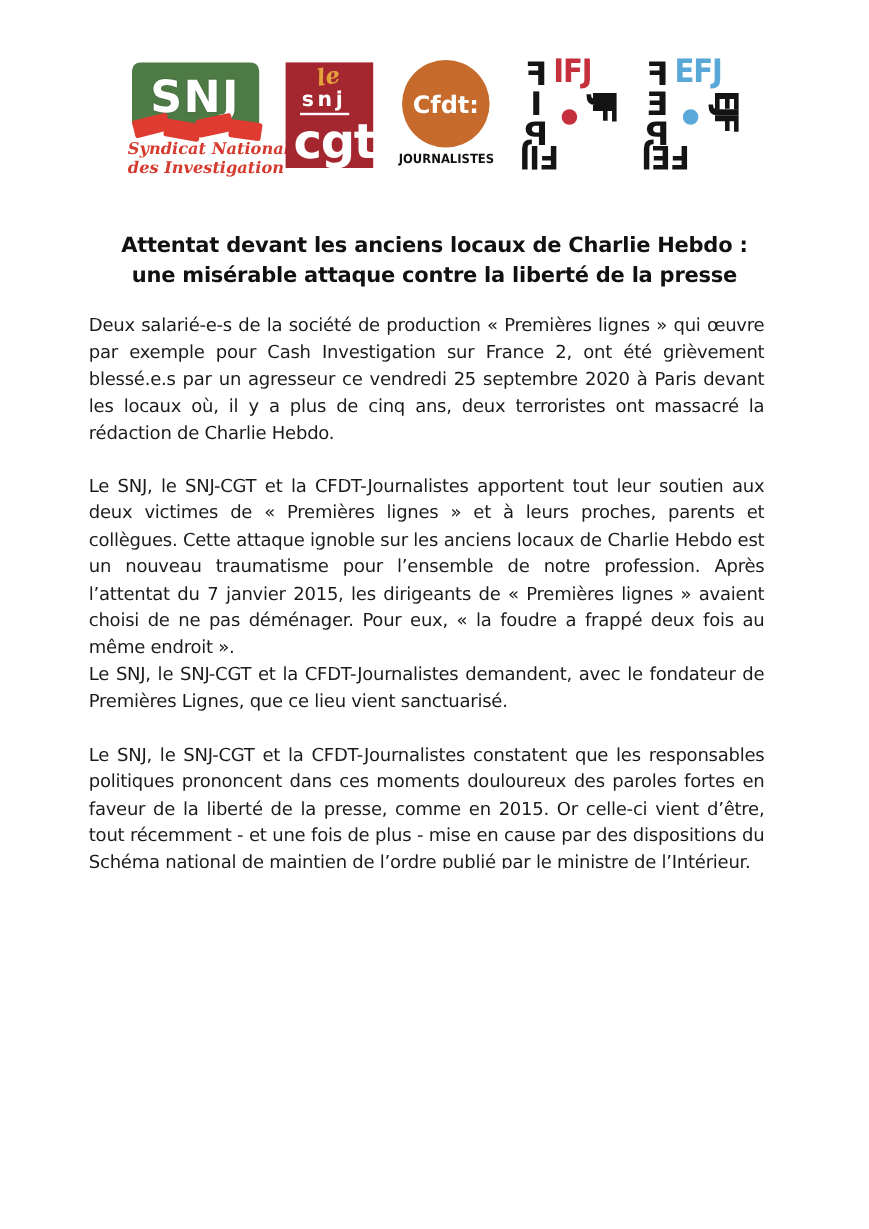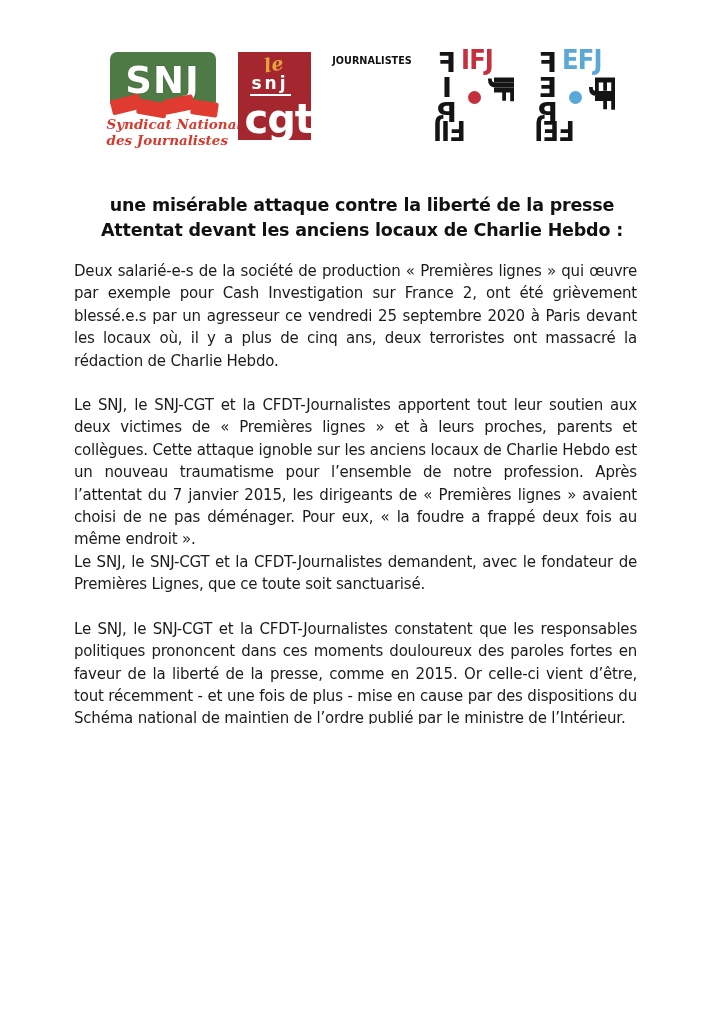--- a/index.html
+++ b/index.html
@@ -137,31 +137,34 @@
     <div class="logo-snj">
       <div class="snj-box">
         <span>SNJ</span>
       </div>
       <div class="snj-rib rib1"></div>
       <div class="snj-rib rib2"></div>
       <div class="snj-rib rib3"></div>
       <div class="snj-rib rib4"></div>
       <div class="snj-script">
         <div>Syndicat National</div>
-        <div>des Journalistes</div>
+        <div>des Investigation</div>
       </div>
     </div>
 
     <div class="logo-cgt">
       <span class="cgt-le">le</span>
       <span class="cgt-snj">snj</span>
       <span class="cgt-cgt">cgt</span>
     </div>
 
     <div class="logo-cfdt">
+      <div class="cfdt-circle">
+        <span>Cfdt:</span>
+      </div>
       <div class="cfdt-sub">JOURNALISTES</div>
     </div>
 
     <div class="logo-pin">
       <span class="pin-left">FIP</span>
       <span class="pin-top ifj-accent">IFJ</span>
       <span class="pin-right">IJF</span>
       <span class="pin-bottom">FIJ</span>
       <span class="pin-dot ifj-dot"></span>
     </div>
@@ -170,25 +173,25 @@
       <span class="pin-left">FEP</span>
       <span class="pin-top efj-accent">EFJ</span>
       <span class="pin-right">EJF</span>
       <span class="pin-bottom">FEJ</span>
       <span class="pin-dot efj-dot"></span>
     </div>
 
   </header>
 
   <h1 class="title">
+    <span>Attentat devant les anciens locaux de Charlie Hebdo :</span>
     <span>une misérable attaque contre la liberté de la presse</span>
-    <span>Attentat devant les anciens locaux de Charlie Hebdo :</span>
   </h1>
 
   <main class="body">
     <p>Deux salarié-e-s de la société de production « Premières lignes » qui œuvre par exemple pour Cash Investigation sur France 2, ont été grièvement blessé.e.s par un agresseur ce vendredi 25 septembre 2020 à Paris devant les locaux où, il y a plus de cinq ans, deux terroristes ont massacré la rédaction de Charlie Hebdo.</p>
     <p>Le SNJ, le SNJ-CGT et la CFDT-Journalistes apportent tout leur soutien aux deux victimes de « Premières lignes » et à leurs proches, parents et collègues. Cette attaque ignoble sur les anciens locaux de Charlie Hebdo est un nouveau traumatisme pour l’ensemble de notre profession. Après l’attentat du 7 janvier 2015, les dirigeants de « Premières lignes » avaient choisi de ne pas déménager. Pour eux, « la foudre a frappé deux fois au même endroit ».</p>
-    <p class="attached">Le SNJ, le SNJ-CGT et la CFDT-Journalistes demandent, avec le fondateur de Premières Lignes, que ce toute soit sanctuarisé.</p>
+    <p class="attached">Le SNJ, le SNJ-CGT et la CFDT-Journalistes demandent, avec le fondateur de Premières Lignes, que ce lieu vient sanctuarisé.</p>
     <p>Le SNJ, le SNJ-CGT et la CFDT-Journalistes constatent que les responsables politiques prononcent dans ces moments douloureux des paroles fortes en faveur de la liberté de la presse, comme en 2015. Or celle-ci vient d’être, tout récemment - et une fois de plus - mise en cause par des dispositions du Schéma national de maintien de l’ordre publié par le ministre de l’Intérieur.</p>
     <p class="dateline">Paris, samedi 26 septembre 2020.</p>
   </main>
 
 </div>
 
 </body></html>

